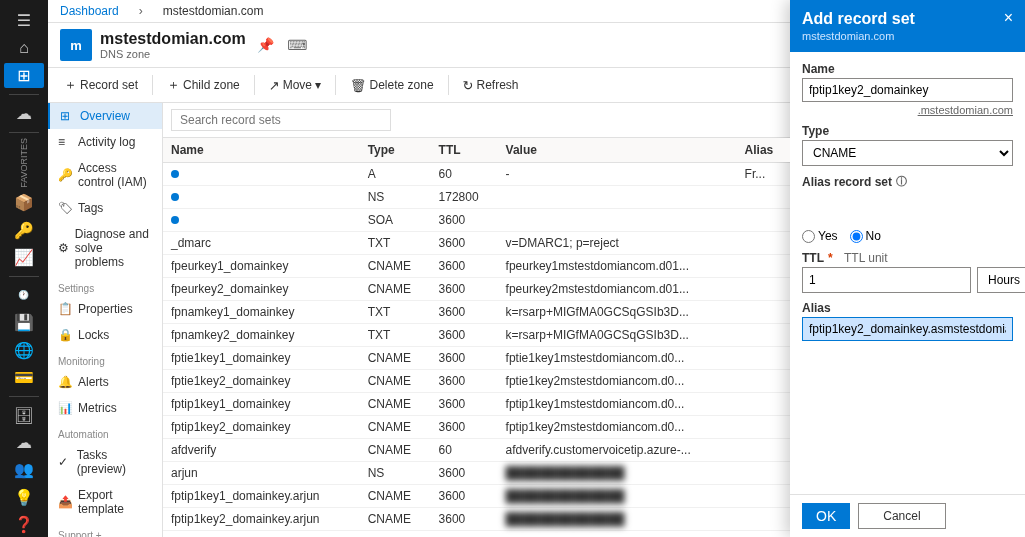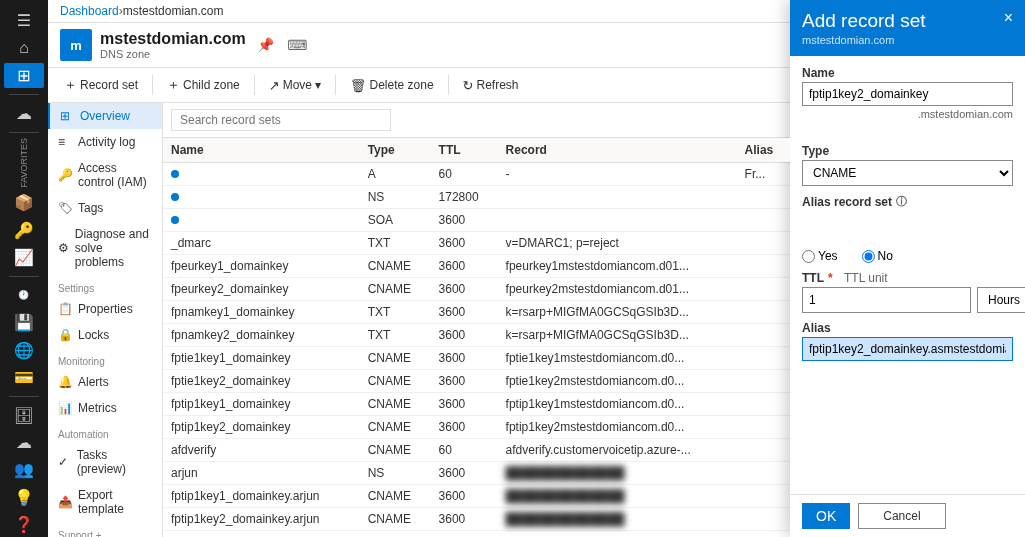--- a/index.html
+++ b/index.html
@@ -2,21 +2,21 @@
 <html><head>
   <meta charset="utf-8">
   <style>
     * { box-sizing: border-box; margin: 0; padding: 0; }
     body { font-family: 'Segoe UI', Arial, sans-serif; font-size: 12px; background: #f3f2f1; display: flex; height: 537px; overflow: hidden; }
 
     
     #main { flex: 1; display: flex; flex-direction: column; overflow: hidden; }
 
     
-    #breadcrumb { background: #fff; padding: 4px 12px; font-size: 12px; color: #0078d4; border-bottom: 1px solid #e0e0e0; display: flex; gap: 0; }
+    #breadcrumb { background: #fff; padding: 4px 12px; font-size: 12px; color: #0078d4; border-bottom: 1px solid #e0e0e0; display: flex; gap: 20px; }
     #breadcrumb span { color: #333; }
 
     
     #dns-header { background: #fff; padding: 6px 12px; display: flex; align-items: center; gap: 8px; border-bottom: 1px solid #e0e0e0; }
     #dns-avatar { width: 32px; height: 32px; background: #0078d4; border-radius: 2px; display: flex; align-items: center; justify-content: center; color: #fff; font-size: 13px; font-weight: bold; flex-shrink: 0; }
     #dns-title { font-size: 16px; font-weight: 600; color: #1b1b1b; }
     #dns-sub { font-size: 11px; color: #666; }
     .dns-icon-btn { color: #666; cursor: pointer; font-size: 14px; margin-left: 4px; }
 
     
@@ -43,30 +43,30 @@
     #records-search input { border: 1px solid #ddd; padding: 3px 8px; font-size: 12px; width: 200px; outline: none; }
 
     
     table { width: 100%; border-collapse: collapse; }
     thead th { background: #faf9f8; padding: 5px 8px; text-align: left; font-size: 12px; font-weight: 600; color: #333; border-bottom: 1px solid #e0e0e0; white-space: nowrap; position: sticky; top: 0; z-index: 2; }
     tbody tr { border-bottom: 1px solid #f0f0f0; }
     tbody td { padding: 4px 8px; font-size: 12px; color: #333; white-space: nowrap; overflow: hidden; text-overflow: ellipsis; max-width: 200px; }
     .record-dot { width: 8px; height: 8px; border-radius: 50%; background: #0078d4; display: inline-block; }
     #panel { width: 235px; background: #fff; height: 100%; overflow-y: auto; box-shadow: -4px 0 15px rgba(0,0,0,0.2); margin-left: auto; display: flex; flex-direction: column; }
     #panel-header { background: #0078d4; color: #fff; padding: 10px 12px; display: flex; justify-content: space-between; align-items: flex-start; flex-shrink: 0; }
-    #panel-header-title { font-size: 19px; font-weight: 400; }
+    #panel-header-title { font-size: 16px; font-weight: 700; }
     #panel-header-sub { font-size: 11px; color: #cce4ff; margin-top: 2px; }
     .panel-close { background: none; border: none; color: #fff; font-size: 16px; cursor: pointer; padding: 0; line-height: 1; }
     #panel-body { padding: 10px 12px; flex: 1; }
     .field-label { font-size: 12px; font-weight: 600; color: #333; margin-bottom: 2px; display: flex; align-items: center; gap: 4px; }
     .field-label .required { color: #d83b01; }
     .field-input { width: 100%; border: 1px solid #8a8886; padding: 4px 6px; font-size: 12px; outline: none; margin-bottom: 8px; }
-    .field-suffix { text-align: right; font-size: 11px; color: #666; margin-top: -6px; margin-bottom: 24px; }
+    .field-suffix { text-align: right; font-size: 11px; color: #666; margin-top: -6px; margin-bottom: 8px; text-decoration: underline; }
     .field-select { width: 100%; border: 1px solid #8a8886; padding: 4px 6px; font-size: 12px; outline: none; margin-bottom: 8px; background: #fff; }
-    .radio-group { display: flex; gap: 24px; margin-bottom: 8px; font-size: 12px; align-items: flex-end; margin-top: 40px; }
+    .radio-group { display: flex; gap: 12px; margin-bottom: 8px; font-size: 12px; align-items: flex-end; margin-top: 40px; }
     .radio-option { display: flex; align-items: center; gap: 3px; cursor: pointer; }
     .ttl-row { display: flex; gap: 6px; margin-bottom: 8px; }
     .ttl-input { flex: 1; border: 1px solid #8a8886; padding: 4px 6px; font-size: 12px; outline: none; }
     .ttl-select { flex: 1; border: 1px solid #8a8886; padding: 4px 6px; font-size: 12px; background: #fff; }
     .info-icon { color: #666; font-size: 11px; cursor: help; }
     .alias-input { width: 100%; border: 1px solid #0078d4; padding: 4px 6px; font-size: 12px; outline: none; margin-bottom: 8px; background: #fff; }
     .alias-input-highlighted { background: #cce4ff; }
     #panel-footer { padding: 8px 12px; border-top: 1px solid #e0e0e0; display: flex; gap: 8px; flex-shrink: 0; }
     .btn-ok { background: #0078d4; color: #fff; border: none; padding: 5px 14px; font-size: 14px; cursor: pointer; }
     .btn-cancel { background: #fff; color: #333; border: 1px solid #8a8886; padding: 5px 24px; font-size: 12px; cursor: pointer; }
@@ -210,21 +210,21 @@
     <div id="table-area">
       <div id="records-search">
         <input type="text" style="border: 1px solid rgb(221, 221, 221); padding: 3px 8px; font-size: 12px; width: 220px; outline: none;" placeholder="Search record sets">
       </div>
       <table>
         <thead>
           <tr>
             <th>Name</th>
             <th>Type</th>
             <th>TTL</th>
-            <th>Record</th>
+            <th>Value</th>
             <th>Alias</th>
           </tr>
         </thead>
         <tbody id="table-body">
         <tr>
               <td><span class="record-dot"></span></td>
               <td>A</td>
               <td>60</td>
               <td style="max-width: 200px; overflow: hidden; text-overflow: ellipsis;">-</td>
               <td>Fr...</td>

